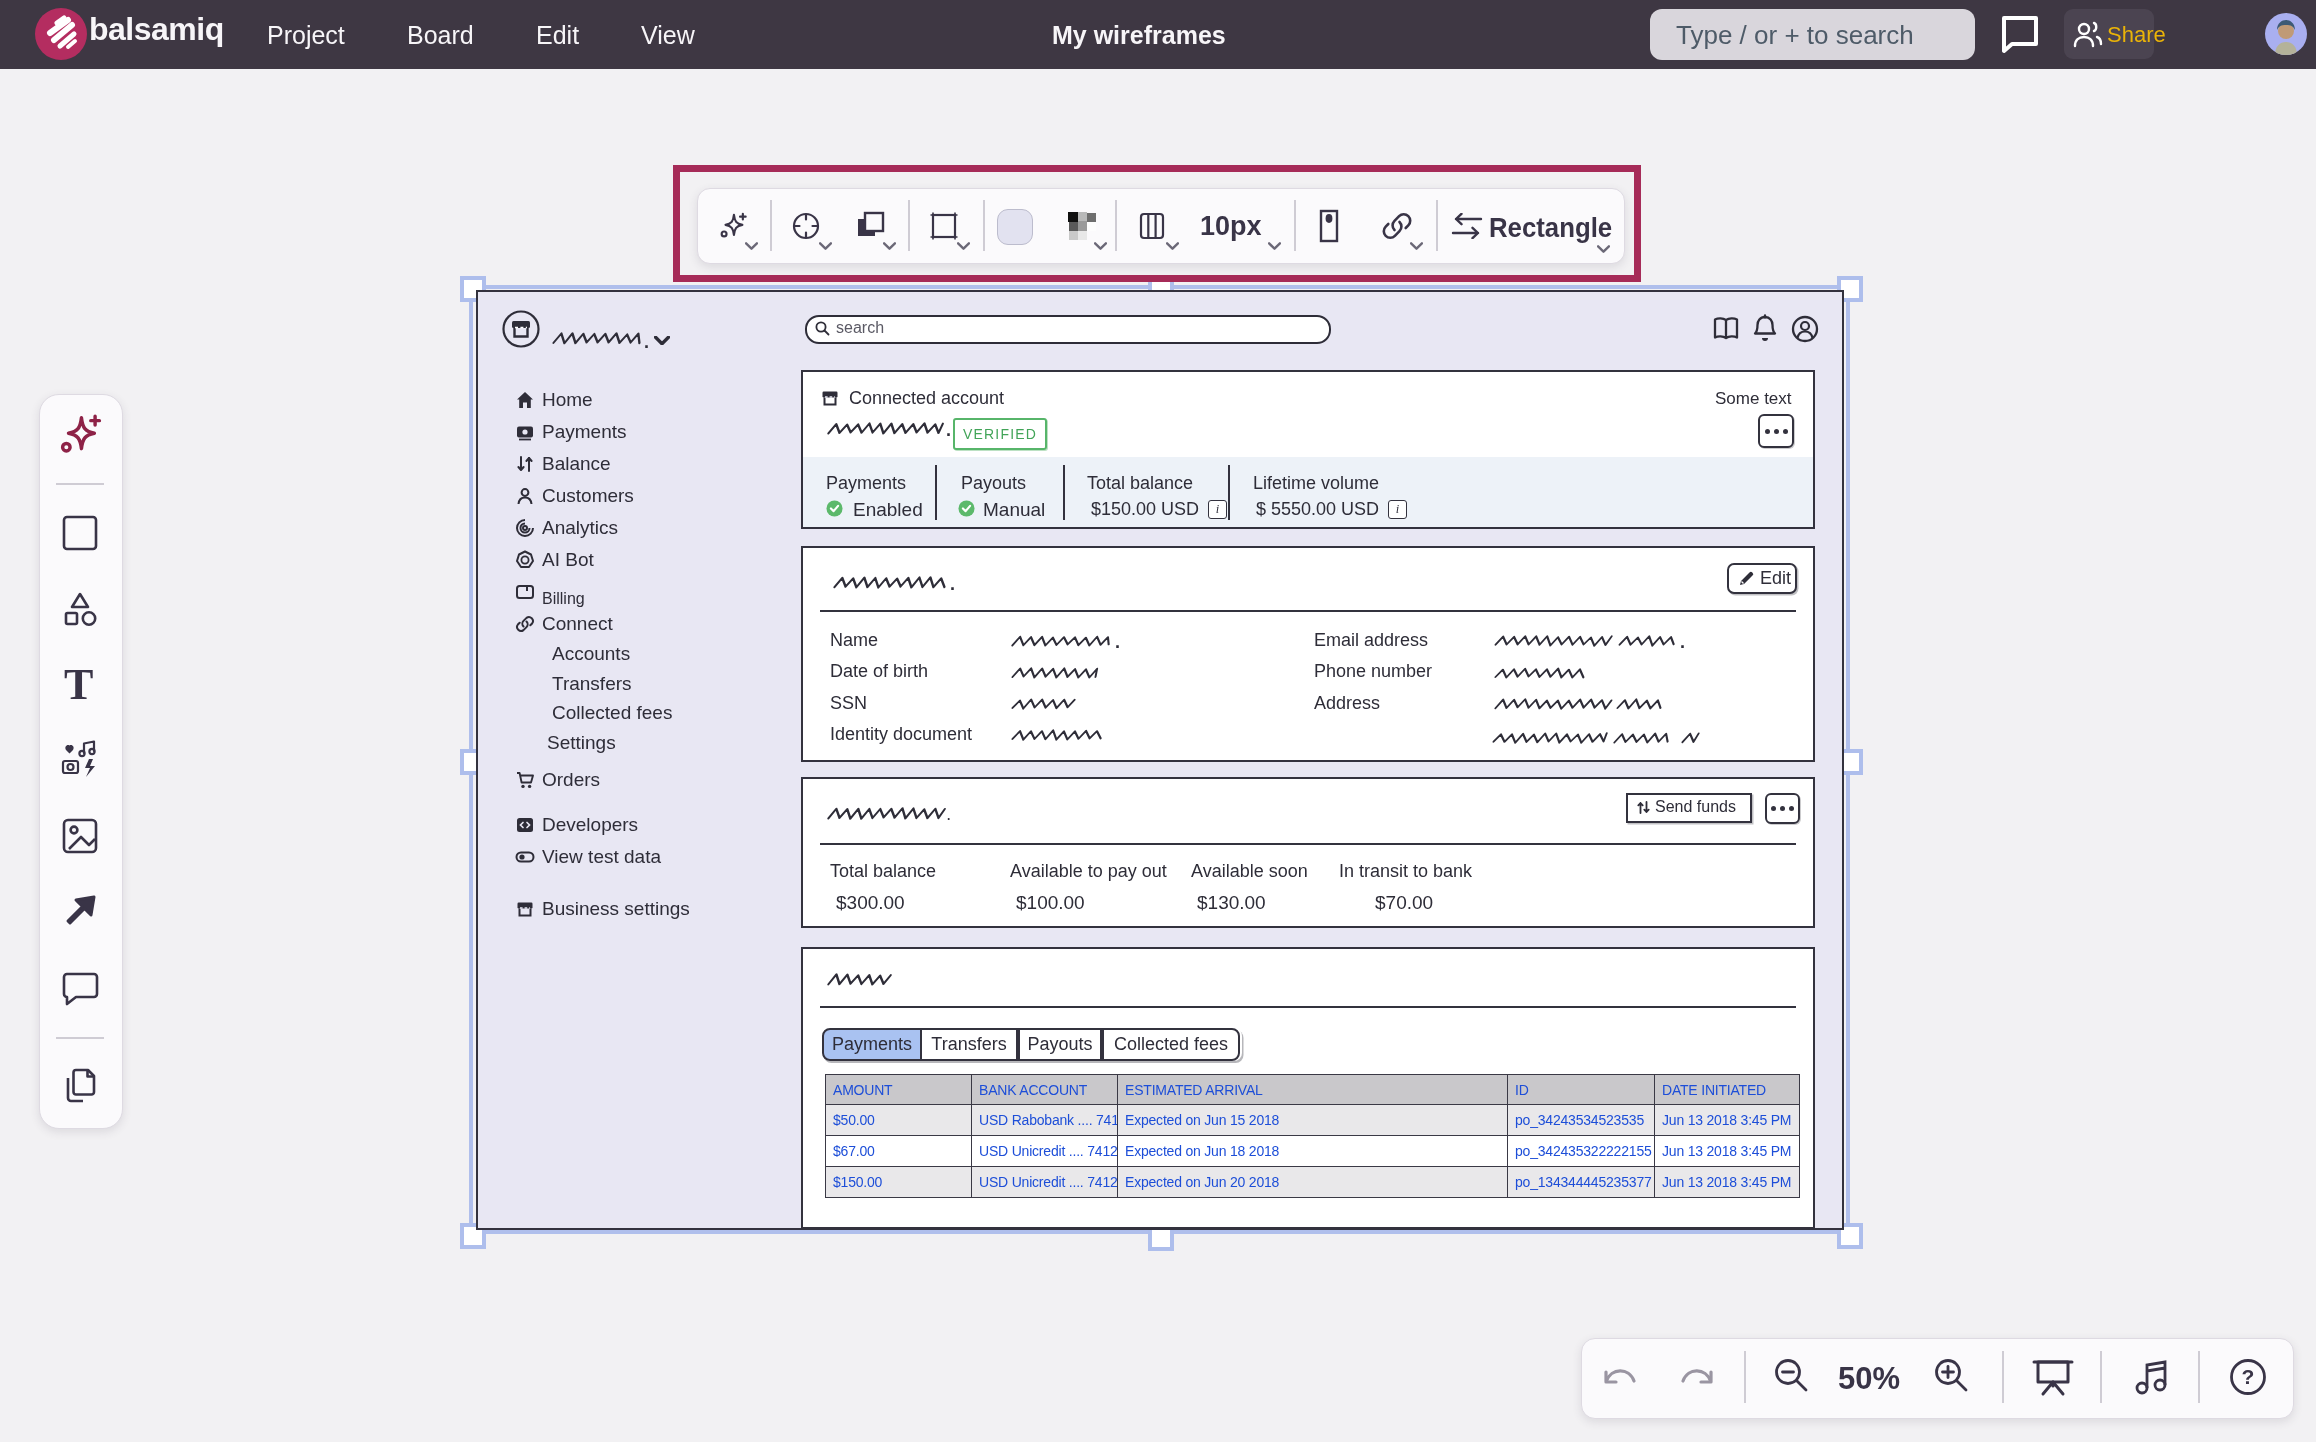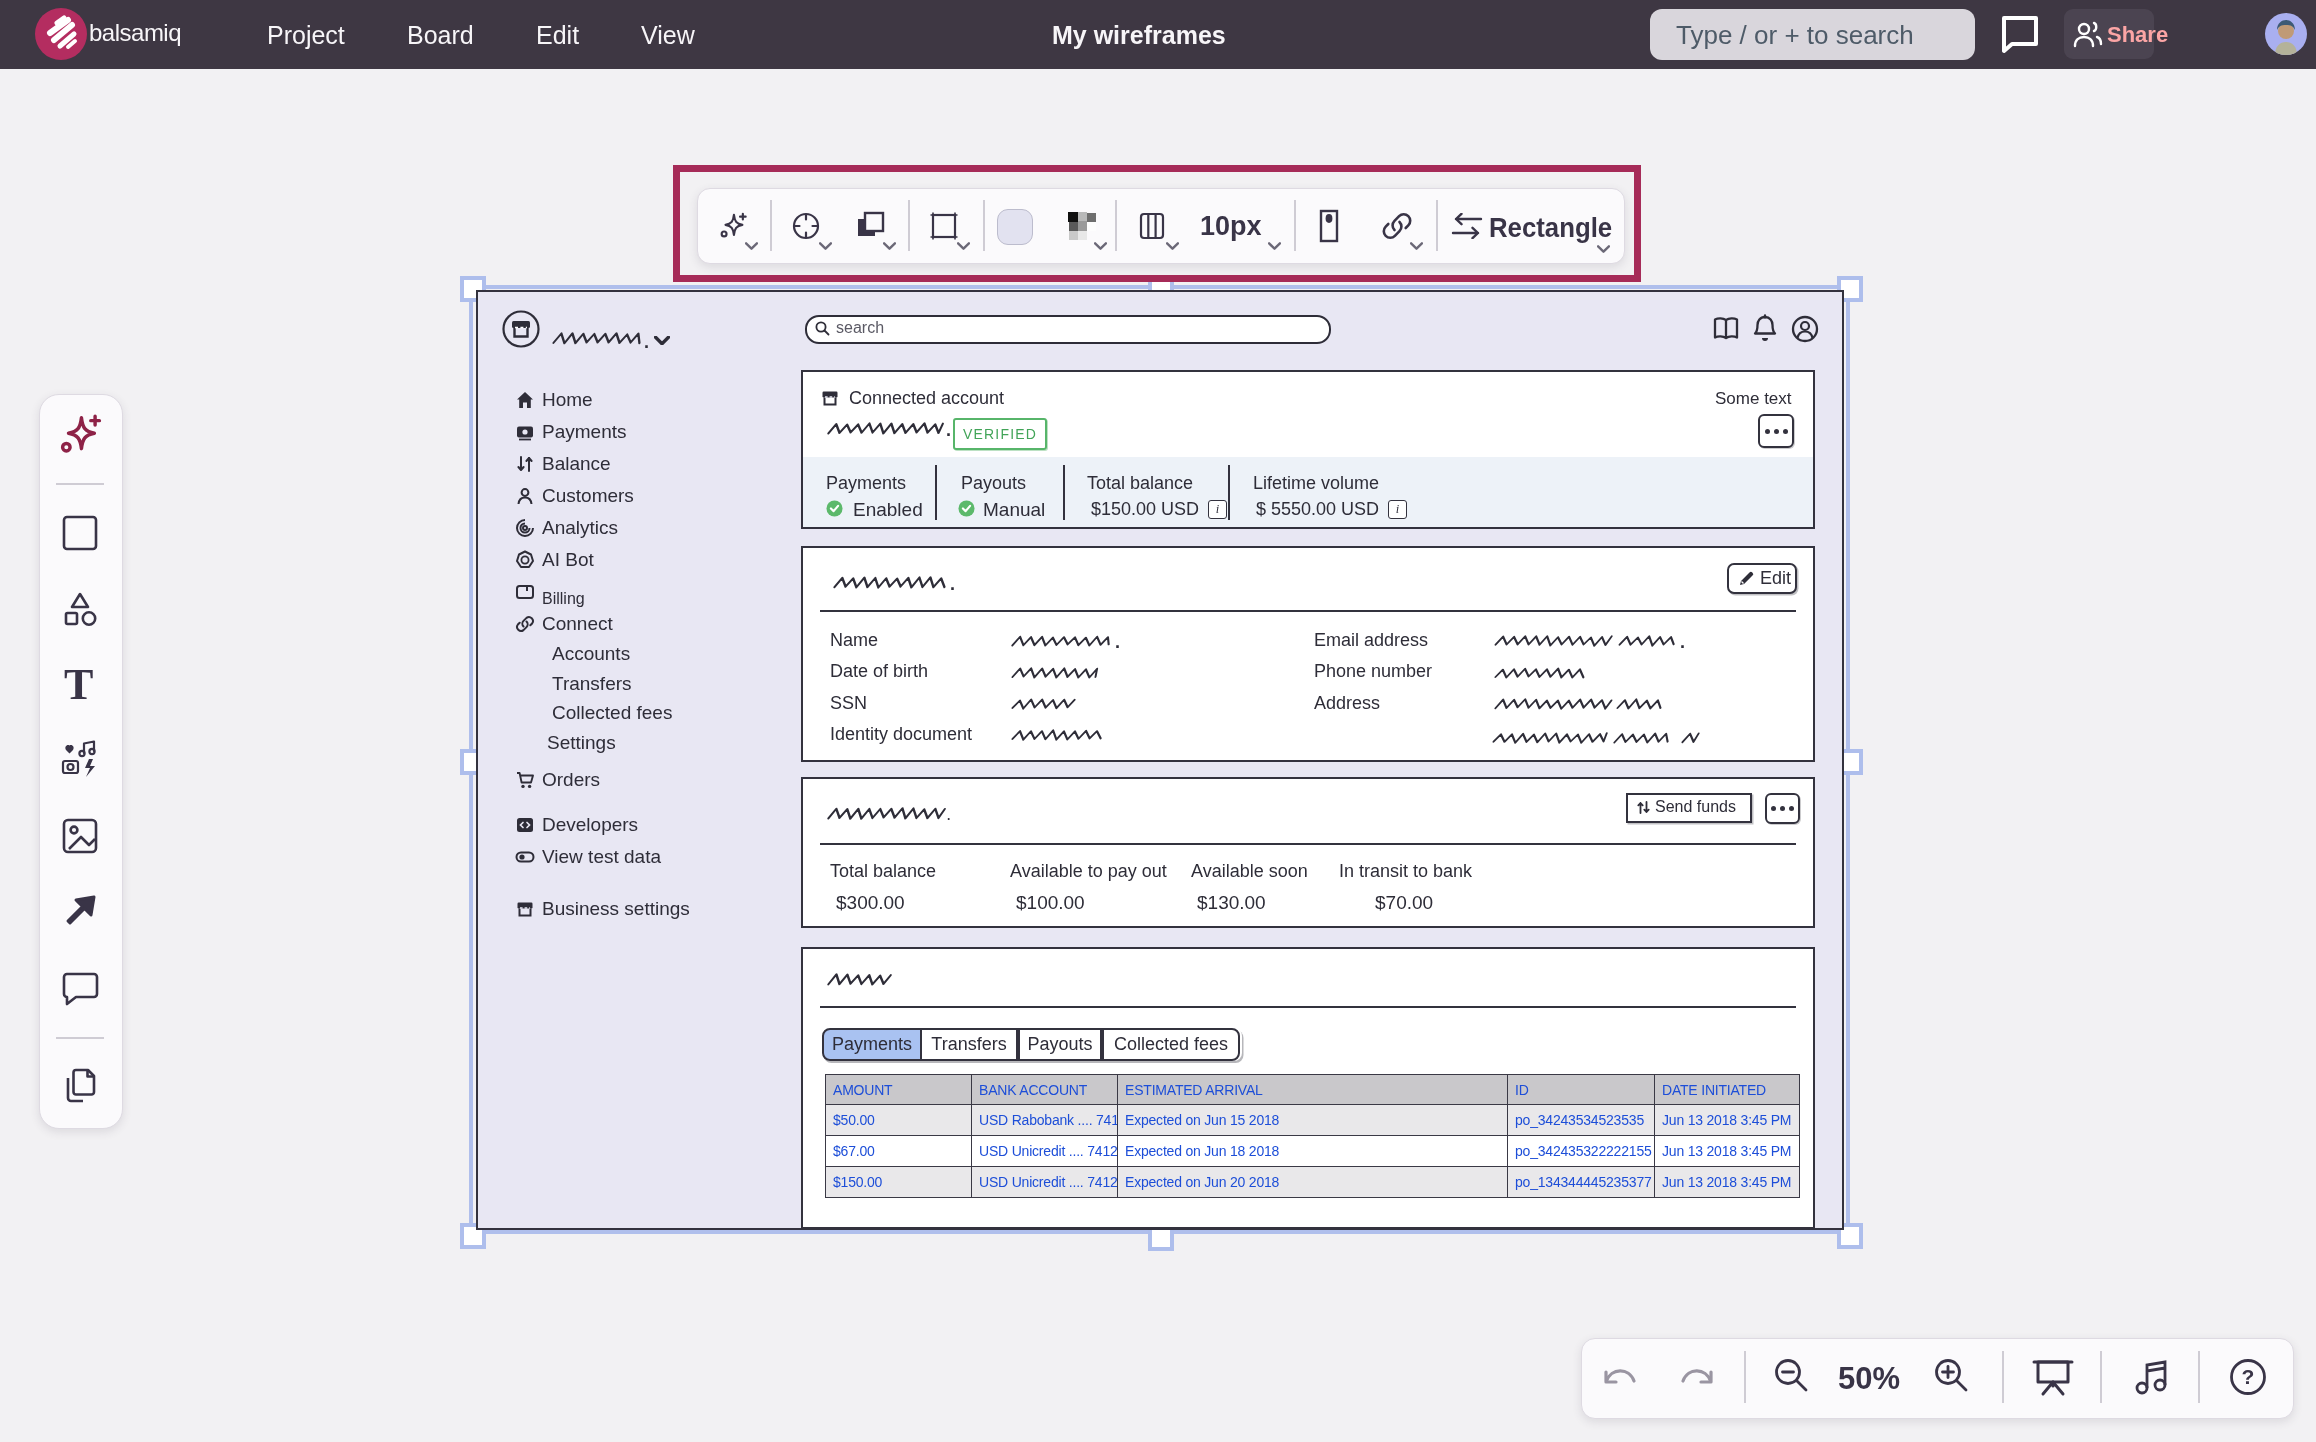--- a/index.html
+++ b/index.html
@@ -25,42 +25,42 @@
 <svg class="abs" style="left:35px;top:8px" width="52" height="52" viewBox="0 0 52 52">
 <circle cx="26" cy="26" r="26" fill="#b42d60"></circle>
 <g stroke="#fff" stroke-linecap="round" fill="none">
 <path d="M22 15 L29 10" stroke-width="5"></path>
 <path d="M15 25 L33 12" stroke-width="6"></path>
 <path d="M19 32 L37 17" stroke-width="6"></path>
 <path d="M25 38 L39 26" stroke-width="5"></path>
 <path d="M33 39 L40 33" stroke-width="4"></path>
 </g>
 </svg>
-<div class="navtxt" style="left:89px;top:19px;font-size:24px;font-weight:400;letter-spacing:-0.5px">balsamiq</div>
+<div class="navtxt" style="left:89px;top:11px;font-size:32px;font-weight:700;letter-spacing:-0.5px">balsamiq</div>
 <div class="navtxt" style="left:267px">Project</div>
 <div class="navtxt" style="left:407px">Board</div>
 <div class="navtxt" style="left:536px">Edit</div>
 <div class="navtxt" style="left:641px">View</div>
 <div class="navtxt" style="left:1052px;font-weight:700">My wireframes</div>
 <div class="abs" style="left:1650px;top:9px;width:325px;height:51px;background:#d9d6dc;border-radius:12px">
       <div style="position:absolute;left:26px;top:11px;font-size:26px;color:#4e5b68">Type / or + to search</div>
     </div>
 <svg class="abs" style="left:1999px;top:14px" width="42" height="40" viewBox="0 0 42 40">
 <path d="M5 4 h32 v26 h-24 l-8 7 z" fill="none" stroke="#fff" stroke-width="4" stroke-linejoin="round"></path>
 </svg>
 <div class="abs" style="left:2064px;top:9px;width:90px;height:50px;background:#4b4451;border-radius:9px">
 <svg class="abs" style="left:9px;top:11px" width="30" height="28" viewBox="0 0 30 28">
 <g fill="none" stroke="#fff" stroke-width="2.4" stroke-linecap="round">
 <circle cx="11" cy="9" r="5"></circle>
           <path d="M2 26 c0-6 4-9 9-9 s9 3 9 9"></path>
 <path d="M21 3 c3 1 3 7 0 8"></path>
           <path d="M24 17 c3 1 4 4 4 7"></path>
         </g>
       </svg>
-<div style="position:absolute;left:43px;top:13px;color:#fca5a5;font-size:22px;font-weight:700">Share</div>
+<div style="position:absolute;left:43px;top:13px;color:#eab308;font-size:22px;font-weight:400">Share</div>
     </div>
 <svg class="abs" style="left:2265px;top:13px" width="42" height="42" viewBox="0 0 42 42">
 <defs>
         <clipPath id="av">
           <circle cx="21" cy="21" r="21"></circle>
         </clipPath>
       </defs>
 <circle cx="21" cy="21" r="21" fill="#a9aff0"></circle>
 <g clip-path="url(#av)">
 <path d="M10 42 c0-9 5-13 11-13 s11 4 11 13 z" fill="#b4b29a"></path>

